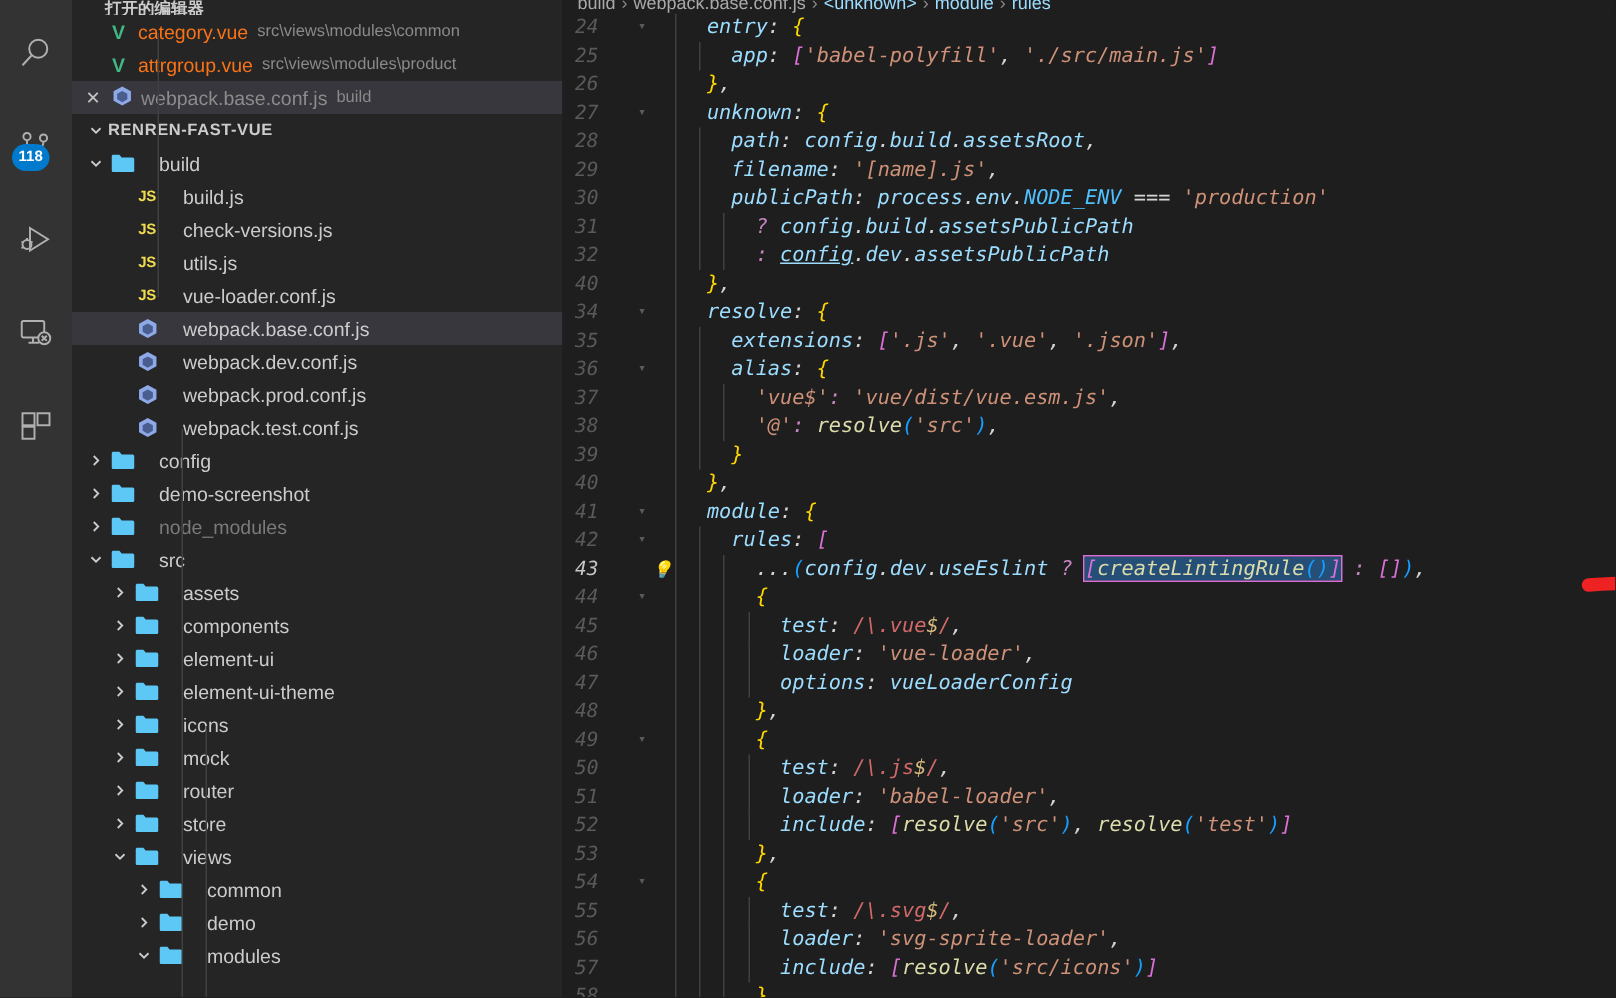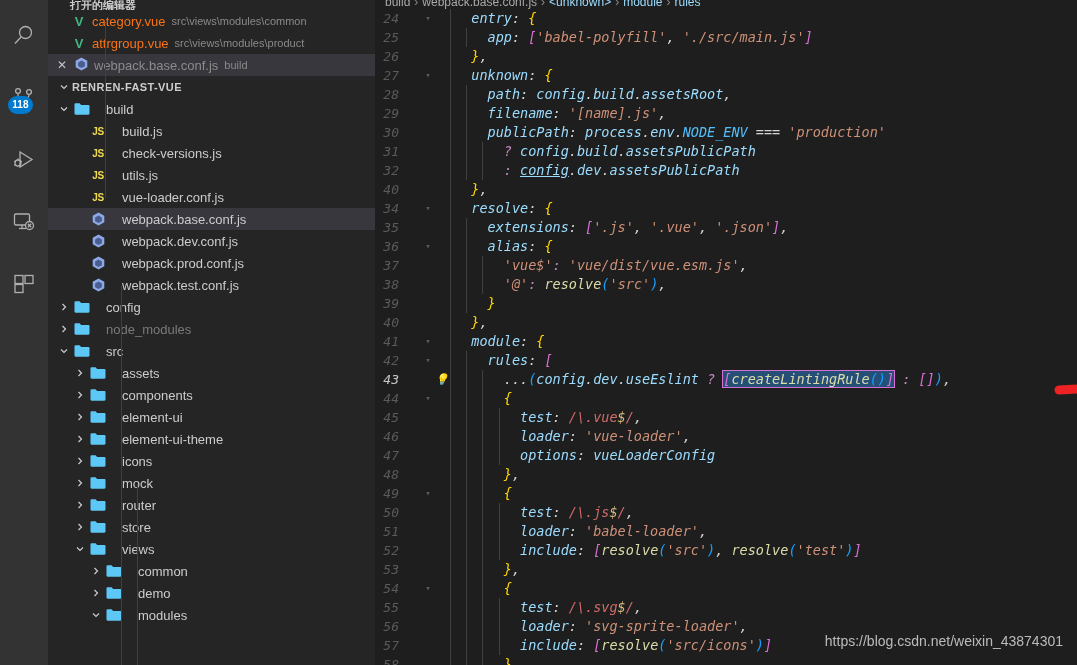--- a/index.html
+++ b/index.html
@@ -316,20 +316,34 @@
             <svg width="10" height="10" viewBox="0 0 10 10" fill="none" stroke="#cccccc" stroke-width="1.2">
               <path d="M3.5 2 L6.5 5 L3.5 8"></path>
             </svg>
           </span>
           <span class="ficon">
             <svg class="folder-ico" width="16" height="14" viewBox="0 0 16 14">
               <path d="M0.5 2.2 C0.5 1.6 1 1.2 1.6 1.2 H5.6 L7.1 3 H14.4 C15 3 15.5 3.5 15.5 4.1 V11.6 C15.5 12.2 15 12.7 14.4 12.7 H1.6 C1 12.7 0.5 12.2 0.5 11.6 Z" fill="#5dc7f5"></path>
             </svg>
           </span>
           <span class="lbl">config</span>
+        </div>
+        <div class="tree-row">
+          <span style="display:inline-block;width:8px"></span>
+          <span class="chev">
+            <svg width="10" height="10" viewBox="0 0 10 10" fill="none" stroke="#cccccc" stroke-width="1.2">
+              <path d="M3.5 2 L6.5 5 L3.5 8"></path>
+            </svg>
+          </span>
+          <span class="ficon">
+            <svg class="folder-ico" width="16" height="14" viewBox="0 0 16 14">
+              <path d="M0.5 2.2 C0.5 1.6 1 1.2 1.6 1.2 H5.6 L7.1 3 H14.4 C15 3 15.5 3.5 15.5 4.1 V11.6 C15.5 12.2 15 12.7 14.4 12.7 H1.6 C1 12.7 0.5 12.2 0.5 11.6 Z" fill="#5dc7f5"></path>
+            </svg>
+          </span>
+          <span class="lbl">demo-screenshot</span>
         </div>
         <div class="tree-row">
           <span style="display:inline-block;width:8px"></span>
           <span class="chev">
             <svg width="10" height="10" viewBox="0 0 10 10" fill="none" stroke="#cccccc" stroke-width="1.2">
               <path d="M3.5 2 L6.5 5 L3.5 8"></path>
             </svg>
           </span>
           <span class="ficon">
             <svg class="folder-ico" width="16" height="14" viewBox="0 0 16 14">
@@ -573,15 +587,14 @@
         <div class="code-line"><span class="ln">55</span><span class="fold"></span><span class="bulb"></span><span class="code-text"><span class="indent-v" style="left:1px"></span><span class="indent-v" style="left:17.24px"></span><span class="indent-v" style="left:33.48px"></span><span class="indent-v" style="left:49.72px"></span>        <span class="t-key">test</span><span class="t-plain">:</span> <span class="t-regex">/\.svg</span><span class="t-regx2">$</span><span class="t-regex">/</span><span class="t-plain">,</span></span></div>
         <div class="code-line"><span class="ln">56</span><span class="fold"></span><span class="bulb"></span><span class="code-text"><span class="indent-v" style="left:1px"></span><span class="indent-v" style="left:17.24px"></span><span class="indent-v" style="left:33.48px"></span><span class="indent-v" style="left:49.72px"></span>        <span class="t-key">loader</span><span class="t-plain">:</span> <span class="t-str">'svg-sprite-loader'</span><span class="t-plain">,</span></span></div>
         <div class="code-line"><span class="ln">57</span><span class="fold"></span><span class="bulb"></span><span class="code-text"><span class="indent-v" style="left:1px"></span><span class="indent-v" style="left:17.24px"></span><span class="indent-v" style="left:33.48px"></span><span class="indent-v" style="left:49.72px"></span>        <span class="t-key">include</span><span class="t-plain">:</span> <span class="t-brack">[</span><span class="t-fn">resolve</span><span class="t-paren">(</span><span class="t-str">'src/icons'</span><span class="t-paren">)</span><span class="t-brack">]</span></span></div>
         <div class="code-line"><span class="ln">58</span><span class="fold"></span><span class="bulb"></span><span class="code-text"><span class="indent-v" style="left:1px"></span><span class="indent-v" style="left:17.24px"></span><span class="indent-v" style="left:33.48px"></span>      <span class="t-brace">}</span><span class="t-plain">,</span></span></div>
       </div>
 
     <svg class="red-stroke" width="1077" height="665">
       <path id="redpath" fill="none" stroke="#ee2222" stroke-width="9" stroke-linecap="round" d="M684,390 C720,387 760,390 795,392 C815,393 825,389 836,386"></path>
     </svg>
 
-    <div class="watermark">https://blog.csdn.net/weixin_43874301</div>
   </div>
 </div>
 
 </body></html>

